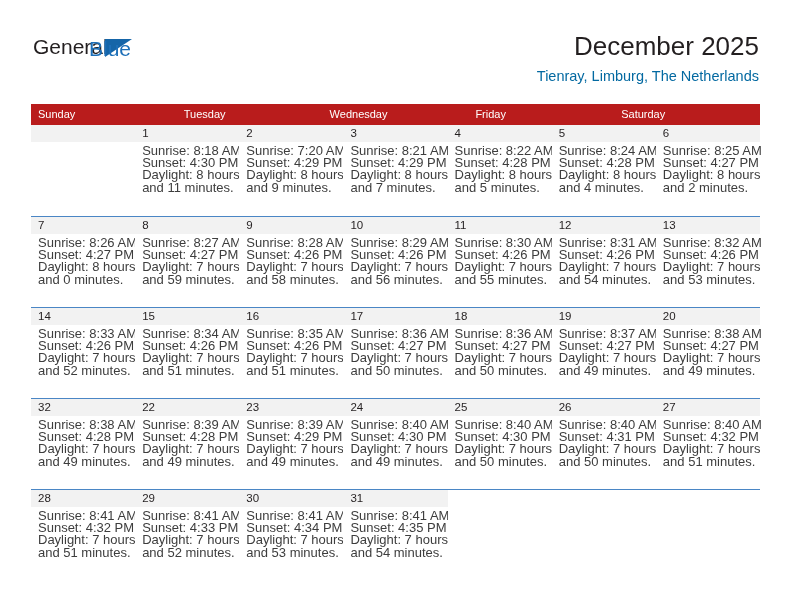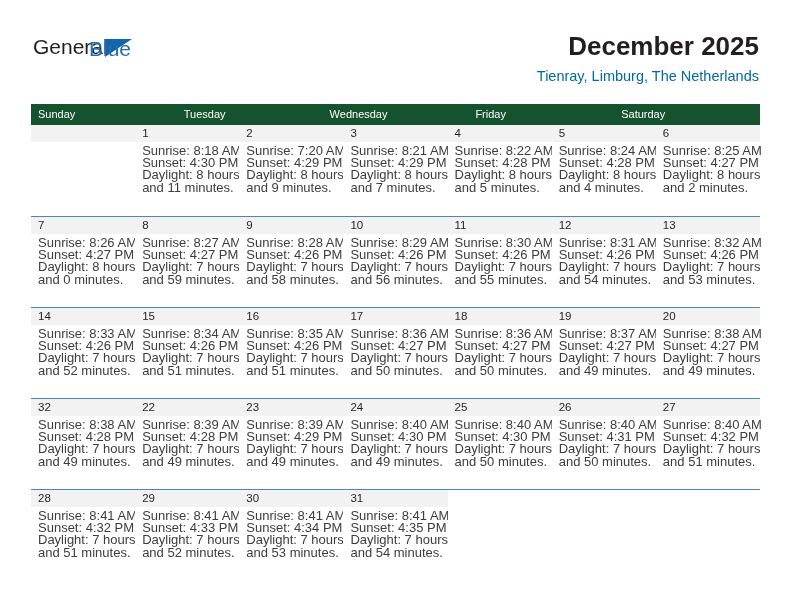--- a/index.html
+++ b/index.html
@@ -66,21 +66,21 @@
   }
 
   .title-block {
     position: absolute;
     right: 33px;
     top: 31px;
     text-align: right;
   }
   .cal-title {
     font-size: 26px;
-    font-weight: bold;
+    font-weight: normal;
     color: #231f20;
     line-height: 30px;
     white-space: nowrap;
   }
   .cal-subtitle {
     margin-top: 7px;
     font-size: 14.5px;
     font-weight: normal;
     color: #0369a1;
     line-height: 17px;
@@ -91,21 +91,21 @@
   .calendar {
     position: absolute;
     left: 31px;
     top: 104px;
     width: 729px;
   }
   .dow-row {
     display: flex;
     width: 729px;
     height: 21px;
-    background: #14532d;
+    background: #b91c1c;
   }
   .dow {
     flex: 1 1 0;
     color: #ffffff;
     font-size: 11px;
     line-height: 21px;
     padding-left: 7px;
     box-sizing: border-box;
     white-space: nowrap;
   }

